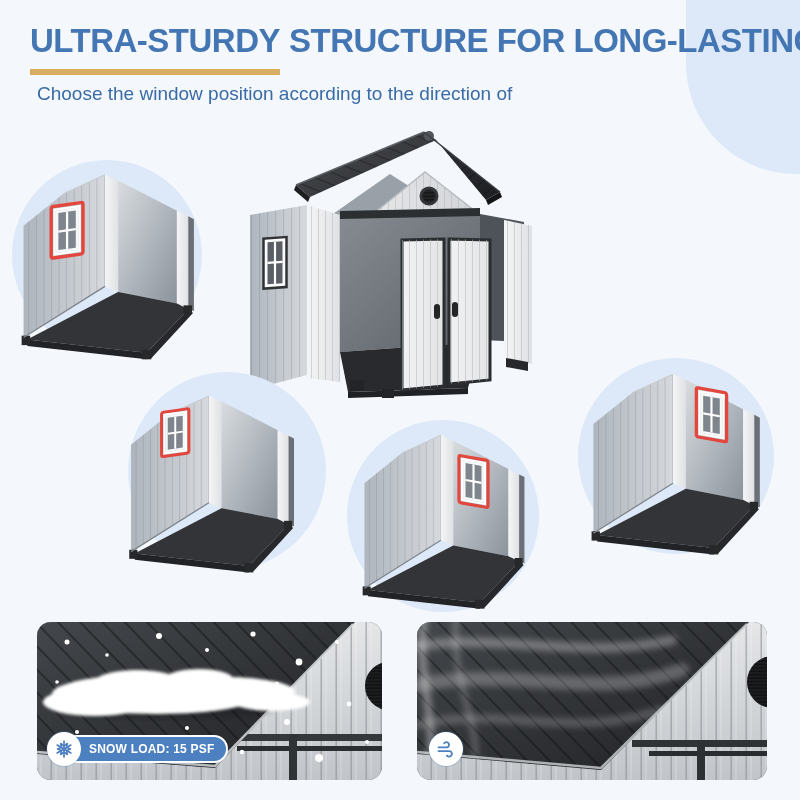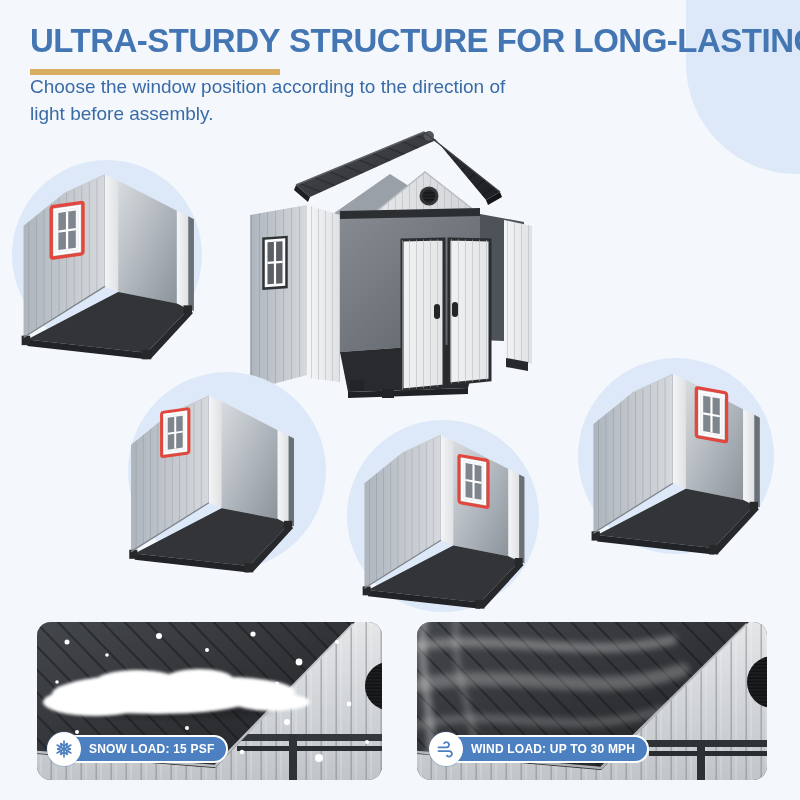--- a/index.html
+++ b/index.html
@@ -129,23 +129,22 @@
         <line x1="52" y1="44" x2="96" y2="24" stroke="#c8ccd0" stroke-width="1.2"></line>
       </g>
     </defs>
   </svg>
 
   <div class="abs corner-blob"></div>
 
   <h1 class="abs title" style="margin:0">
     <span class="hl">ULTRA-STURDY</span><span class="rest">STRUCTURE FOR LONG-LASTING</span>
   </h1>
-  <p class="abs subtitle" style="margin:0">
+  <p class="abs subtitle" style="margin:7px">
     <span>Choose the window position according to the direction of</span>
-    <span>light before assembly.</span>
   </p>
 
   <svg class="abs" style="left:228px;top:130px" width="345" height="270" viewBox="0 0 345 270">
 
     <polygon points="82,100 162,44 242,95 242,104 82,106" fill="#9aa0a8"></polygon>
 
     <g>
       <polygon points="68,55 196,2 208,10 82,67" fill="url(#gradRoofL)"></polygon>
       <polygon points="68,55 196,2 208,10 82,67" fill="url(#pA)"></polygon>
       <polygon points="196,2 272,62 258,70 208,10" fill="url(#gradRoofR)"></polygon>
@@ -328,17 +327,16 @@
         <polyline points="0,130 184,146 330,2" fill="none" stroke="#cfd3d6" stroke-width="2.5" opacity=".8"></polyline>
       </g>
     </svg>
     <div class="badge" style="left:12px">
       <div class="badge-circle">
         <svg width="20" height="20" viewBox="0 0 24 24" fill="none" stroke="#4d80c0" stroke-width="2.2" stroke-linecap="round">
           <path d="M3,10 h10 a3.2,3.2 0 1 0 -3.2,-5"></path>
           <path d="M3,14.5 h13.5 a3.4,3.4 0 1 1 -3.4,5.5"></path>
         </svg>
       </div>
-      <div class="badge-pill">WIND LOAD: UP TO 30 MPH</div>
     </div>
   </div>
 
 </div>
 
 </body></html>

